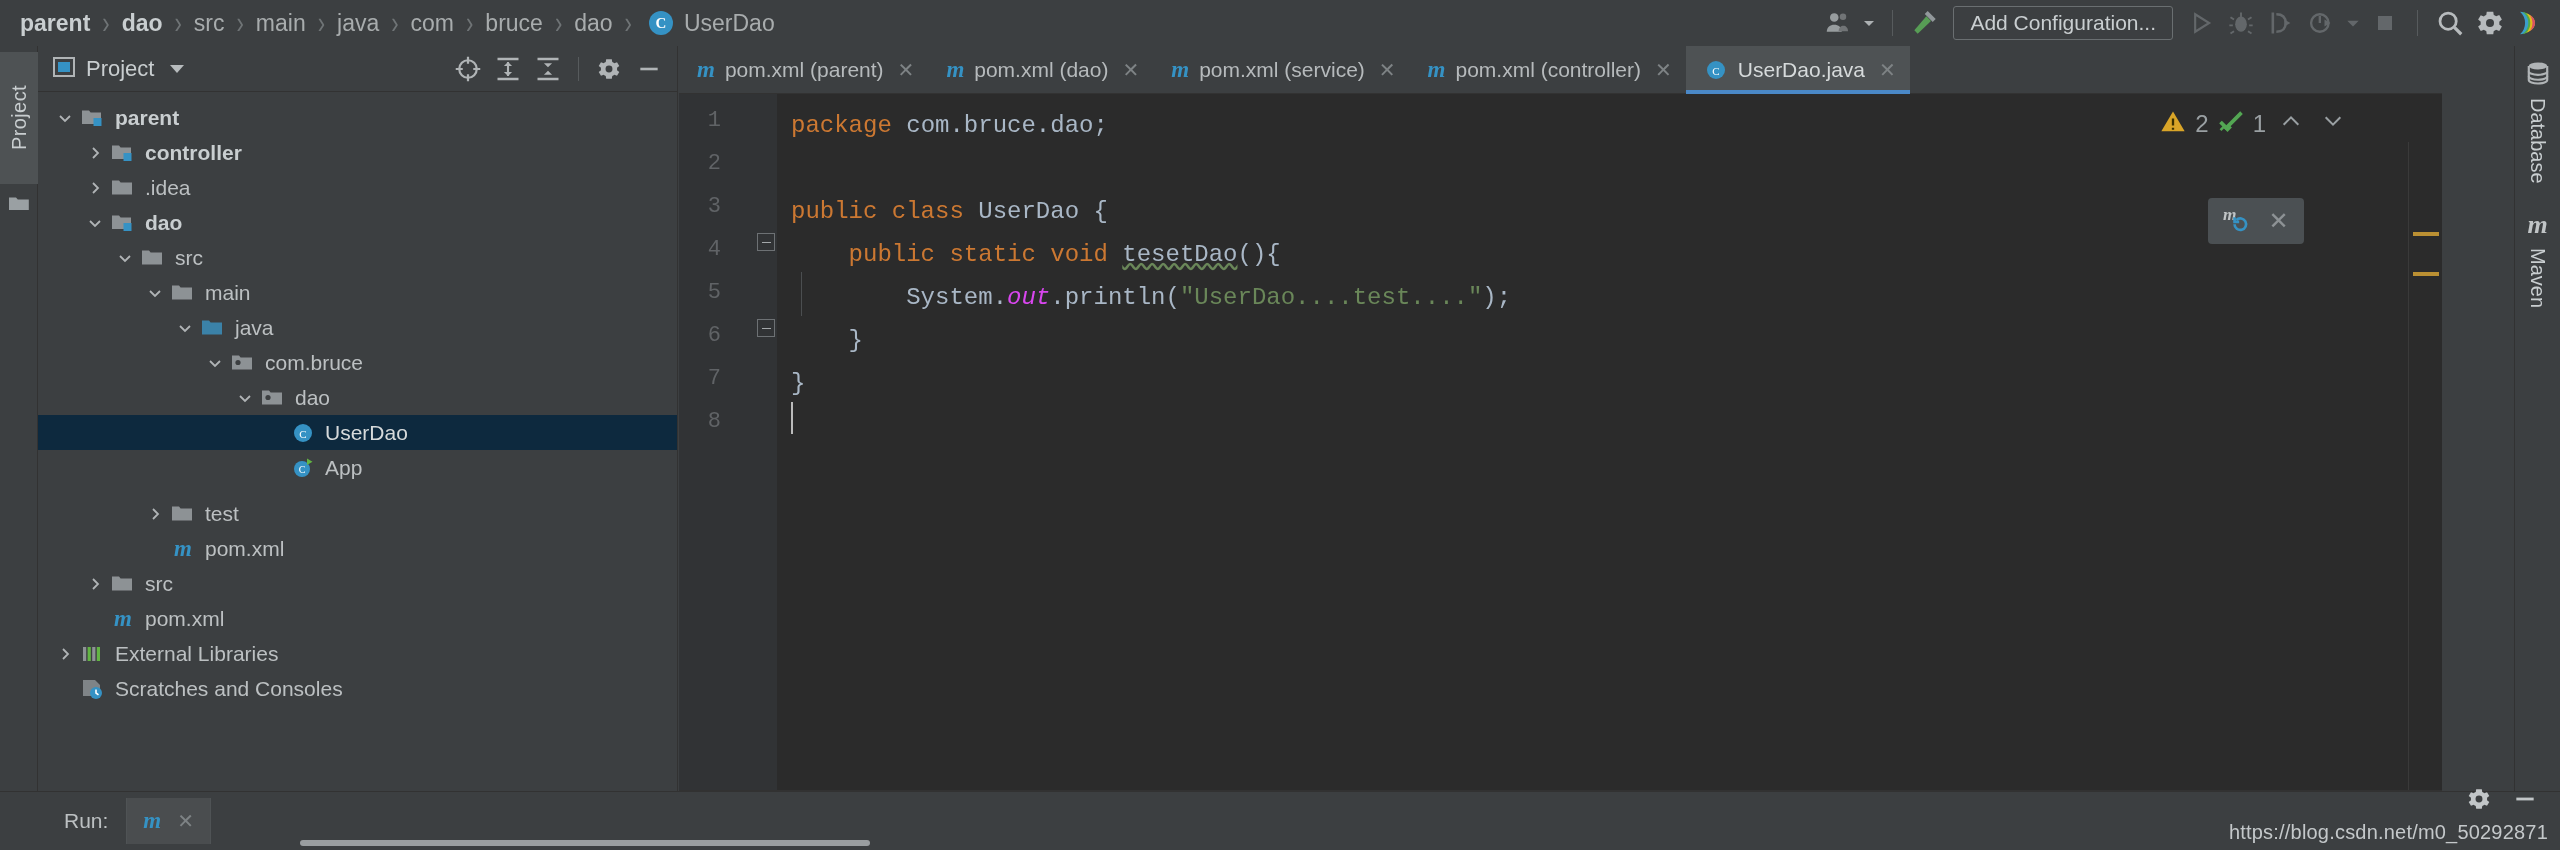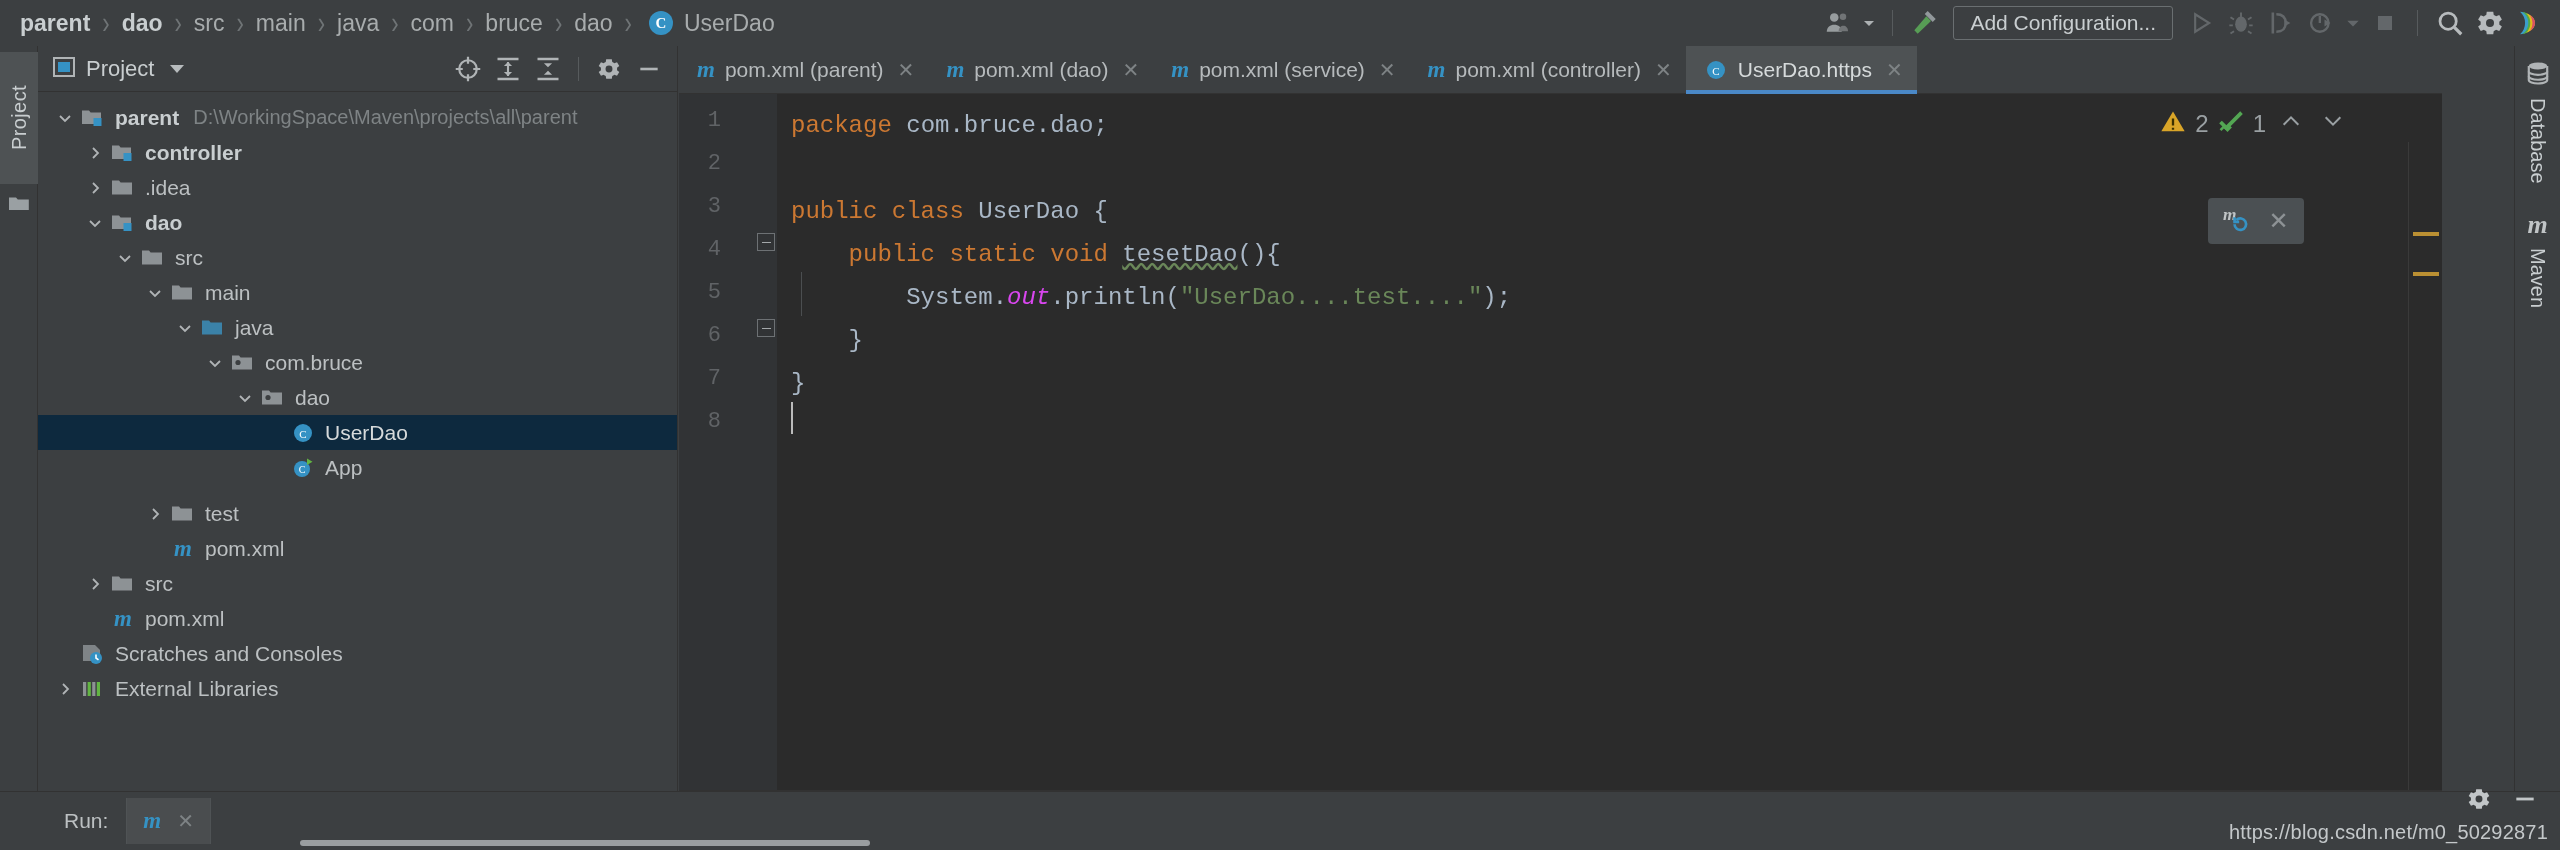--- a/index.html
+++ b/index.html
@@ -415,21 +415,20 @@
               <path d="M3 6l5 5 5-5" fill="none" stroke="#b0b4b6" stroke-width="1.8"></path>
             </svg>
           </span>
           <span class="nicon">
             <svg width="24" height="20" viewBox="0 0 24 20">
               <path d="M1 2.5h7l1.6 2H20V16H1z" fill="#8d9295"></path>
               <rect x="12.5" y="10" width="8" height="8" fill="#3592c4"></rect>
             </svg>
           </span>
           <span class="nlabel bold">parent</span>
-          <span class="npath">D:\WorkingSpace\Maven\projects\all\parent</span>
         </div>
         <div class="node" style="padding-left: 46px;">
           <span class="arrow">
             <svg width="16" height="16" viewBox="0 0 16 16">
               <path d="M6 3l5 5-5 5" fill="none" stroke="#b0b4b6" stroke-width="1.8"></path>
             </svg>
           </span>
           <span class="nicon">
             <svg width="24" height="20" viewBox="0 0 24 20">
               <path d="M1 2.5h7l1.6 2H20V16H1z" fill="#8d9295"></path>
@@ -587,45 +586,45 @@
           <span class="nlabel">src</span>
         </div>
         <div class="node" style="padding-left: 46px;">
           <span class="arrow empty"></span>
           <span class="nicon">
             <span style="font-family: &quot;Liberation Serif&quot;, serif; font-style: italic; font-weight: bold; font-size: 23px; color: rgb(53, 146, 196); line-height: 1;">m</span>
           </span>
           <span class="nlabel">pom.xml</span>
         </div>
         <div class="node" style="padding-left: 16px;">
+          <span class="arrow">
+            <svg width="16" height="16" viewBox="0 0 16 16">
+              <path d="M6 3l5 5-5 5" fill="none" stroke="#b0b4b6" stroke-width="1.8"></path>
+            </svg>
+          </span>
+          <span class="nicon">
+            <svg width="24" height="20" viewBox="0 0 24 20">
+              <rect x="2" y="3" width="3.2" height="14" fill="#8d9295"></rect>
+              <rect x="6.6" y="3" width="3.2" height="14" fill="#62b543"></rect>
+              <rect x="11.2" y="3" width="3.2" height="14" fill="#8d9295"></rect>
+              <rect x="15.8" y="3" width="3.2" height="14" fill="#62b543"></rect>
+            </svg>
+          </span>
+          <span class="nlabel">External Libraries</span>
+        </div>
+        <div class="node" style="padding-left: 16px;">
           <span class="arrow empty"></span>
           <span class="nicon">
             <svg width="24" height="22" viewBox="0 0 24 22">
               <path d="M2 2h12l5 5v11H2z" fill="#7f8487"></path>
               <circle cx="15" cy="15" r="6" fill="#3592c4"></circle>
               <path d="M15 11.5V15l2.5 1.8" stroke="#fff" stroke-width="1.6" fill="none"></path>
             </svg>
           </span>
           <span class="nlabel">Scratches and Consoles</span>
-        </div>
-        <div class="node" style="padding-left: 16px;">
-          <span class="arrow">
-            <svg width="16" height="16" viewBox="0 0 16 16">
-              <path d="M6 3l5 5-5 5" fill="none" stroke="#b0b4b6" stroke-width="1.8"></path>
-            </svg>
-          </span>
-          <span class="nicon">
-            <svg width="24" height="20" viewBox="0 0 24 20">
-              <rect x="2" y="3" width="3.2" height="14" fill="#8d9295"></rect>
-              <rect x="6.6" y="3" width="3.2" height="14" fill="#62b543"></rect>
-              <rect x="11.2" y="3" width="3.2" height="14" fill="#8d9295"></rect>
-              <rect x="15.8" y="3" width="3.2" height="14" fill="#62b543"></rect>
-            </svg>
-          </span>
-          <span class="nlabel">External Libraries</span>
         </div>
       </div>
   </div>
 
   <div class="editorwrap">
     <div class="tabbar" id="tabbar">
         <div class="etab">
           <span style="display: inline-flex;">
             <span style="font-family: &quot;Liberation Serif&quot;, serif; font-style: italic; font-weight: bold; font-size: 23px; color: rgb(53, 146, 196); line-height: 1;">m</span>
           </span>
@@ -653,21 +652,21 @@
           <span class="tlabel">pom.xml (controller)</span>
           <span class="tclose">✕</span>
         </div>
         <div class="etab active">
           <span style="display: inline-flex;">
             <svg width="24" height="24" viewBox="0 0 24 24">
               <circle cx="12" cy="12" r="9" fill="#3592c4"></circle>
               <text x="12" y="16.5" text-anchor="middle" font-family="Liberation Serif, serif" font-size="11" fill="#fff">C</text>
             </svg>
           </span>
-          <span class="tlabel">UserDao.https</span>
+          <span class="tlabel">UserDao.java</span>
           <span class="tclose">✕</span>
         </div>
       </div>
 
     <div class="codearea">
       <div class="gutter" id="gutter">
           <div class="gutter-line" style="top: 14px;">1</div>
           <div class="gutter-line" style="top: 57px;">2</div>
           <div class="gutter-line" style="top: 100px;">3</div>
           <div class="gutter-line" style="top: 143px;">4</div>

